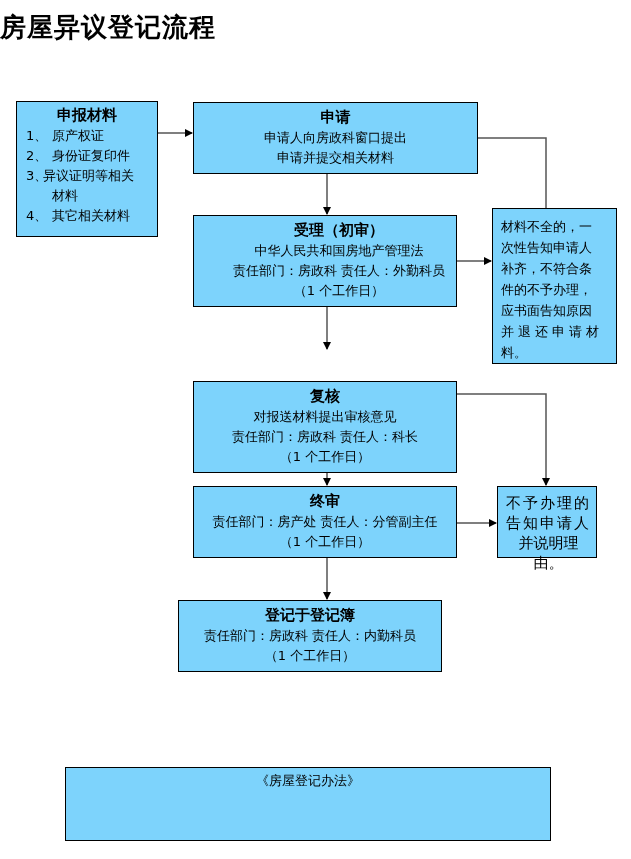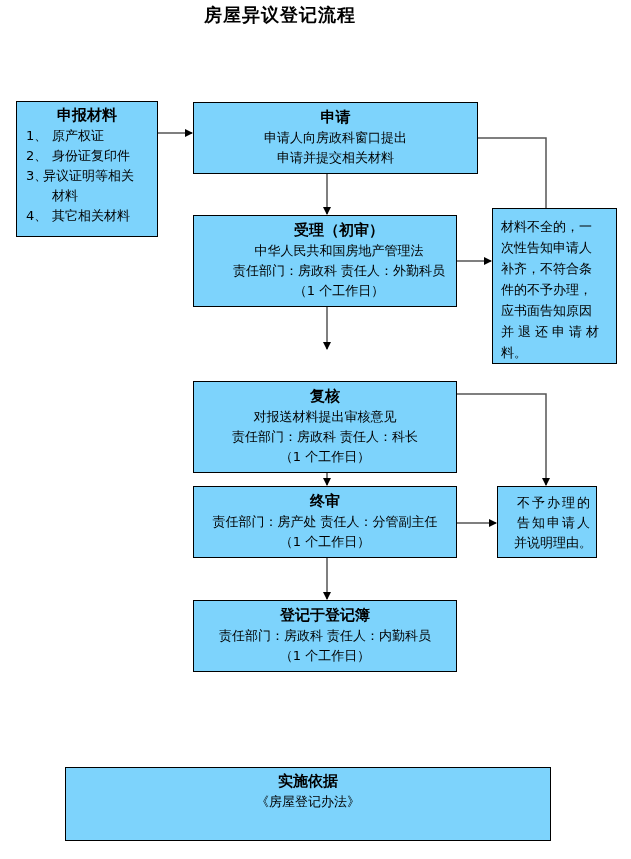--- a/index.html
+++ b/index.html
@@ -1,36 +1,36 @@
 <!DOCTYPE html>
 <html><head>
   <meta charset="utf-8">
   <style>
     html, body { margin: 0; padding: 0; background: #ffffff; }
     body { width: 631px; height: 859px; position: relative; overflow: hidden;
       font-family: "DejaVu Sans", "Liberation Sans", sans-serif; color: #000; }
-    .title { position: absolute; left: 0; width: 560px; top: 3px; text-align: center;
-      font-size: 18px; font-weight: bold; letter-spacing: 1px; }
+    .title { position: absolute; left: 0; width: 560px; top: 10px; text-align: left;
+      font-size: 26px; font-weight: bold; letter-spacing: 1px; }
     .box { position: absolute; border: 1.5px solid #000; background: #7dd3fc; box-sizing: border-box;
       text-align: center; font-size: 13px; line-height: 20px; }
     .box .head { font-weight: bold; font-size: 15px; line-height: 21px; }
     .box .line { white-space: nowrap; }
     #materials { left: 16px; top: 101px; width: 142px; height: 136px; padding-top: 3px; }
     #materials .item { text-align: left; padding-left: 9px; white-space: nowrap; }
     #materials .item .num { display: inline-block; width: 26px; }
     #materials .item.cont { padding-left: 35px; }
     #apply { left: 193px; top: 102px; width: 285px; height: 72px; padding-top: 4px; }
     #accept { left: 193px; top: 215px; width: 264px; height: 92px; padding-top: 4px; padding-left: 28px; }
     #review { left: 193px; top: 350px; width: 264px; height: 92px; padding-top: 4px; margin-top: 31px; }
     #final { left: 193px; top: 486px; width: 264px; height: 72px; padding-top: 4px; }
-    #register { left: 193px; top: 600px; width: 264px; height: 72px; padding-top: 4px; }
+    #register { left: 178px; top: 600px; width: 264px; height: 72px; padding-top: 4px; }
     #incomplete { left: 492px; top: 208px; width: 125px; height: 156px; text-align: left;
       padding: 7px 6px 0 8px; line-height: 21px; font-size: 13px; }
-    #reject { left: 497px; top: 486px; width: 100px; height: 72px; text-align: right;
-      padding: 6px 4px 0 7px; line-height: 20px; font-size: 13px; }
+    #reject { left: 497px; top: 486px; width: 100px; height: 72px; text-align: center;
+      padding: 6px 4px 0 7px; line-height: 20px; font-size: 15px; }
     #basis { left: 65px; top: 767px; width: 486px; height: 74px; padding-top: 3px; }
     svg.connectors { position: absolute; left: 0; top: 0; width: 631px; height: 859px; pointer-events: none; }
   </style>
 </head>
 <body>
 
 <div class="title">房屋异议登记流程</div>
 
 <svg class="connectors" viewBox="0 0 631 859">
   <defs>
@@ -102,15 +102,14 @@
   <div>并说明理由。</div>
 </div>
 
 <div class="box" id="register">
   <div class="head">登记于登记簿</div>
   <div class="line">责任部门：房政科  责任人：内勤科员</div>
   <div class="line">（1 个工作日）</div>
 </div>
 
 <div class="box" id="basis">
-  <div class="head">实施依据</div>
   <div class="line">《房屋登记办法》</div>
 </div>
 
 </body></html>

